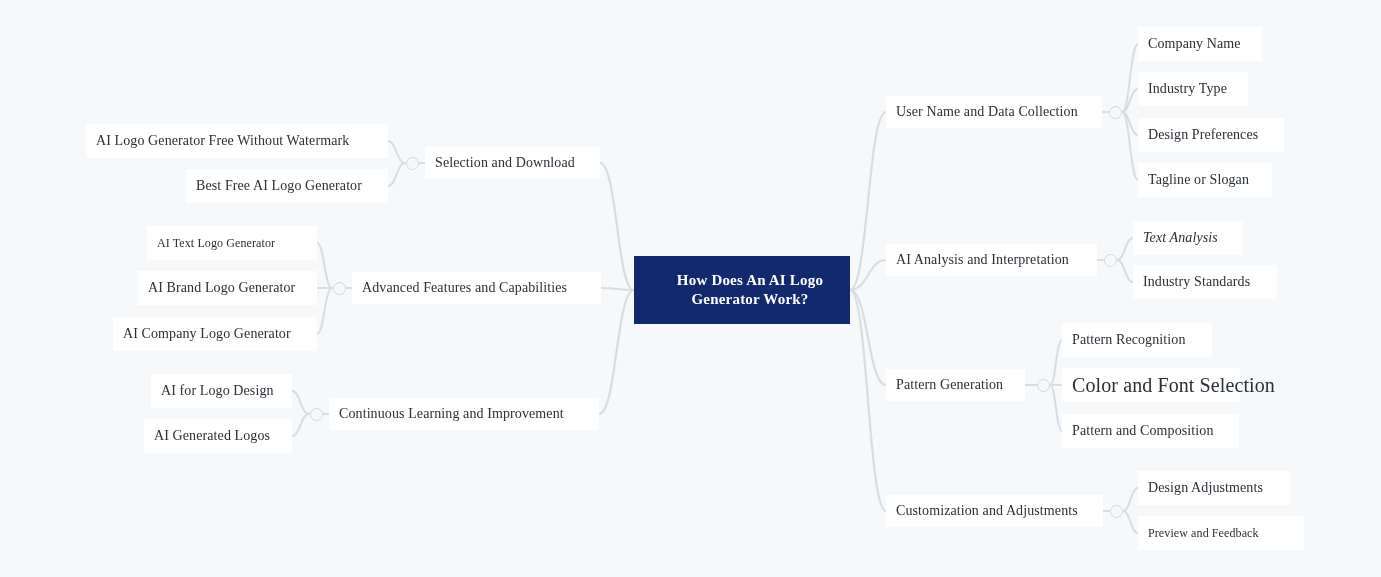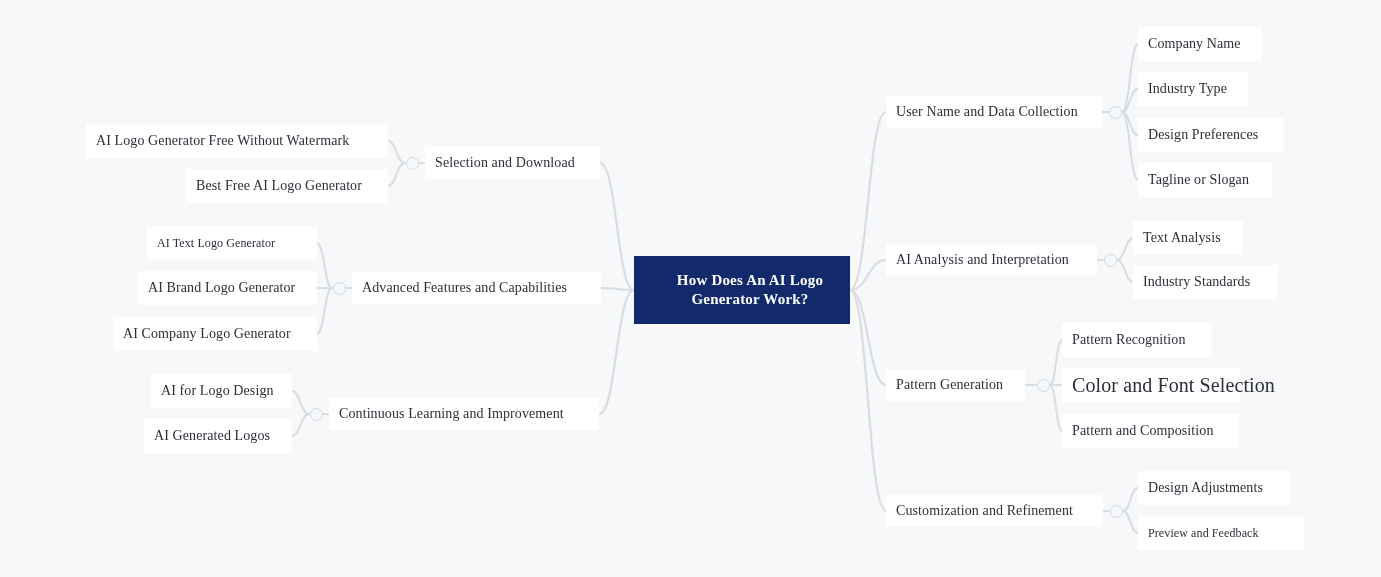--- a/index.html
+++ b/index.html
@@ -110,41 +110,41 @@
       <div class="node" style="left: 1138px; top: 118px; width: 146px; height: 34px; font-size: 14px; padding-left: 10px; padding-right: 10px;">
         <span class="lbl">Design Preferences</span>
       </div>
       <div class="node" style="left: 1138px; top: 163px; width: 134px; height: 34px; font-size: 14px; padding-left: 10px; padding-right: 10px;">
         <span class="lbl">Tagline or Slogan</span>
       </div>
       <div class="node" style="left: 886px; top: 244px; width: 211px; height: 32px; font-size: 14px; padding-left: 10px; padding-right: 10px;">
         <span class="lbl">AI Analysis and Interpretation</span>
       </div>
       <div class="junction" style="left: 1103.5px; top: 253.5px;"></div>
-      <div class="node" style="left: 1133px; top: 221px; width: 110px; height: 34px; font-size: 14px; padding-left: 10px; padding-right: 10px;">
+      <div class="node" style="left: 1133px; top: 221px; width: 110px; height: 34px; font-size: 14px; padding-left: 10px; padding-right: 10px; font-style: italic;">
         <span class="lbl">Text Analysis</span>
       </div>
       <div class="node" style="left: 1133px; top: 265px; width: 144px; height: 34px; font-size: 14px; padding-left: 10px; padding-right: 10px;">
         <span class="lbl">Industry Standards</span>
       </div>
       <div class="node" style="left: 886px; top: 369px; width: 139px; height: 32px; font-size: 14px; padding-left: 10px; padding-right: 10px;">
         <span class="lbl">Pattern Generation</span>
       </div>
       <div class="junction" style="left: 1036.5px; top: 378.5px;"></div>
       <div class="node" style="left: 1062px; top: 323px; width: 150px; height: 34px; font-size: 14px; padding-left: 10px; padding-right: 10px;">
         <span class="lbl">Pattern Recognition</span>
       </div>
       <div class="node" style="left: 1062px; top: 368px; width: 178px; height: 34px; font-size: 20px; padding-left: 10px; padding-right: 10px;">
         <span class="lbl">Color and Font Selection</span>
       </div>
       <div class="node" style="left: 1062px; top: 414px; width: 177px; height: 34px; font-size: 14px; padding-left: 10px; padding-right: 10px;">
         <span class="lbl">Pattern and Composition</span>
       </div>
       <div class="node" style="left: 886px; top: 495px; width: 217px; height: 32px; font-size: 14px; padding-left: 10px; padding-right: 10px;">
-        <span class="lbl">Customization and Refinement</span>
+        <span class="lbl">Customization and Adjustments</span>
       </div>
       <div class="junction" style="left: 1109.5px; top: 504.5px;"></div>
       <div class="node" style="left: 1138px; top: 471px; width: 152px; height: 34px; font-size: 14px; padding-left: 10px; padding-right: 10px;">
         <span class="lbl">Design Adjustments</span>
       </div>
       <div class="node" style="left: 1138px; top: 516px; width: 166px; height: 34px; font-size: 12px; padding-left: 10px; padding-right: 10px;">
         <span class="lbl">Preview and Feedback</span>
       </div>
       <div class="node" style="left: 425px; top: 147px; width: 175px; height: 32px; font-size: 14px; padding-left: 10px; padding-right: 10px;">
         <span class="lbl">Selection and Download</span>

